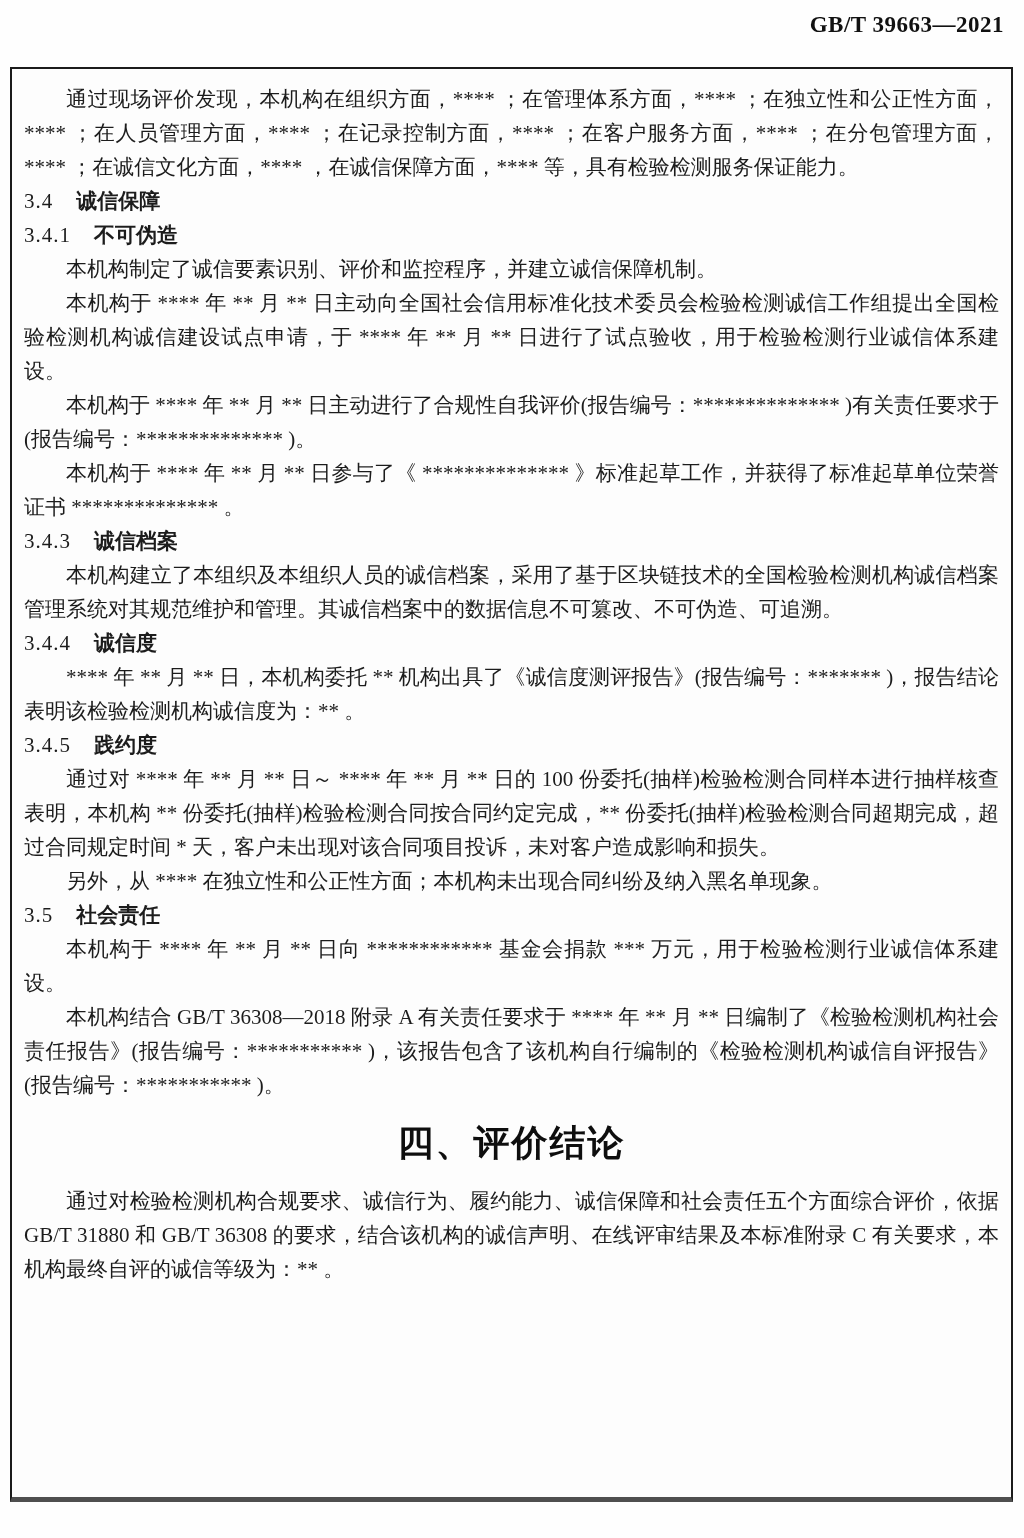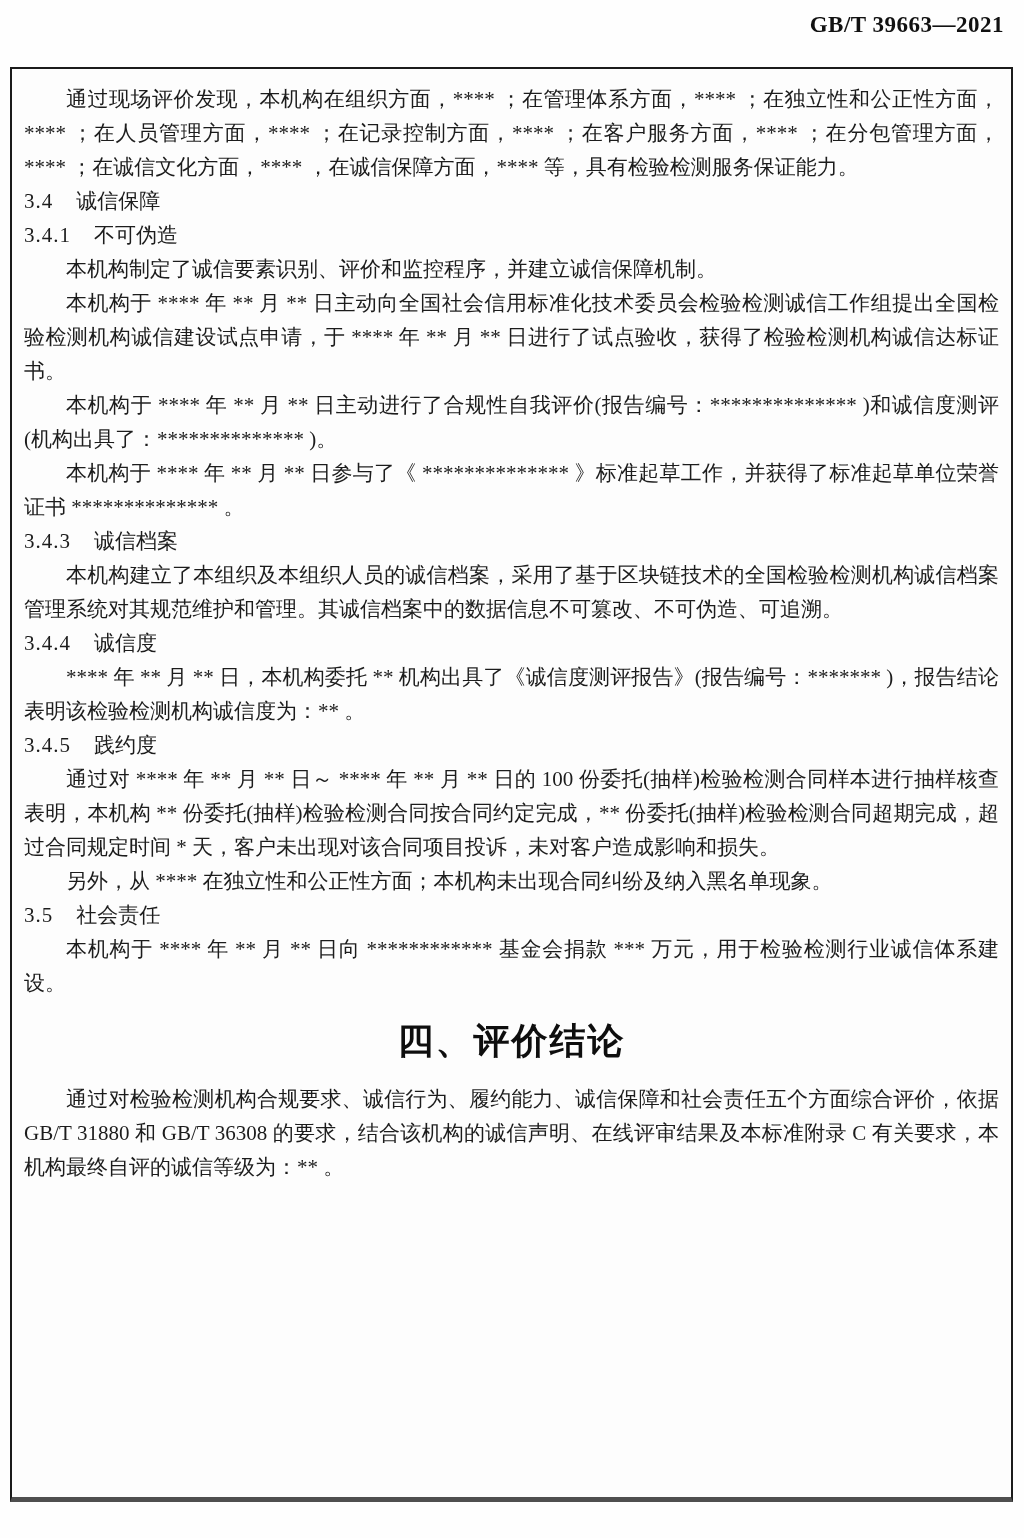--- a/index.html
+++ b/index.html
@@ -48,21 +48,21 @@
     line-height: 34px;
     text-indent: 0;
     white-space: nowrap;
   }
   .clause .clause-num {
     font-family: "Liberation Serif", "DejaVu Serif", serif;
     letter-spacing: 1px;
   }
   .clause .clause-title {
     font-family: "Liberation Sans", "DejaVu Sans", sans-serif;
-    font-weight: 400;
+    font-weight: 700;
     margin-left: 1.1em;
   }
 
   .chapter {
     margin: 22px 0 16px 0;
     text-align: center;
     text-indent: 0;
     font-family: Liberation Mono, monospace;
     font-weight: 800;
     font-size: 36px;
@@ -77,30 +77,31 @@
 <div class="page">
 
   <div class="doc-number">GB/T 39663—2021</div>
 
   <div class="content-box">
     <div id="doc-body">
         <p class="para">通过现场评价发现，本机构在组织方面，**** ；在管理体系方面，**** ；在独立性和公正性方面，**** ；在人员管理方面，**** ；在记录控制方面，**** ；在客户服务方面，**** ；在分包管理方面，**** ；在诚信文化方面，**** ，在诚信保障方面，**** 等，具有检验检测服务保证能力。</p>
         <p class="clause"><span class="clause-num">3.4</span><span class="clause-title">诚信保障</span></p>
         <p class="clause"><span class="clause-num">3.4.1</span><span class="clause-title">不可伪造</span></p>
         <p class="para">本机构制定了诚信要素识别、评价和监控程序，并建立诚信保障机制。</p>
-        <p class="para">本机构于 **** 年 ** 月 ** 日主动向全国社会信用标准化技术委员会检验检测诚信工作组提出全国检验检测机构诚信建设试点申请，于 **** 年 ** 月 ** 日进行了试点验收，获得了检验检测机构诚信达标证书。</p>
-        <p class="para">本机构于 **** 年 ** 月 ** 日主动进行了合规性自我评价(报告编号：************** )和诚信度测评(机构出具了：************** )。</p>
+        <p class="para">本机构于 **** 年 ** 月 ** 日主动向全国社会信用标准化技术委员会检验检测诚信工作组提出全国检验检测机构诚信建设试点申请，于 **** 年 ** 月 ** 日进行了试点验收，用于检验检测行业诚信体系建设。</p>
+        <p class="para">本机构于 **** 年 ** 月 ** 日主动进行了合规性自我评价(报告编号：************** )有关责任要求于(报告编号：************** )。</p>
         <p class="para">本机构于 **** 年 ** 月 ** 日参与了《 ************** 》标准起草工作，并获得了标准起草单位荣誉证书 ************** 。</p>
         <p class="clause"><span class="clause-num">3.4.3</span><span class="clause-title">诚信档案</span></p>
         <p class="para">本机构建立了本组织及本组织人员的诚信档案，采用了基于区块链技术的全国检验检测机构诚信档案管理系统对其规范维护和管理。其诚信档案中的数据信息不可篡改、不可伪造、可追溯。</p>
         <p class="clause"><span class="clause-num">3.4.4</span><span class="clause-title">诚信度</span></p>
         <p class="para">**** 年 ** 月 ** 日，本机构委托 ** 机构出具了《诚信度测评报告》(报告编号：******* )，报告结论表明该检验检测机构诚信度为：** 。</p>
         <p class="clause"><span class="clause-num">3.4.5</span><span class="clause-title">践约度</span></p>
         <p class="para">通过对 **** 年 ** 月 ** 日～ **** 年 ** 月 ** 日的 100 份委托(抽样)检验检测合同样本进行抽样核查表明，本机构 ** 份委托(抽样)检验检测合同按合同约定完成，** 份委托(抽样)检验检测合同超期完成，超过合同规定时间 * 天，客户未出现对该合同项目投诉，未对客户造成影响和损失。</p>
         <p class="para">另外，从 **** 在独立性和公正性方面；本机构未出现合同纠纷及纳入黑名单现象。</p>
         <p class="clause"><span class="clause-num">3.5</span><span class="clause-title">社会责任</span></p>
         <p class="para">本机构于 **** 年 ** 月 ** 日向 ************ 基金会捐款 *** 万元，用于检验检测行业诚信体系建设。</p>
+        <p class="para">本机构结合 GB/T 36308—2018 附录 A 有关责任要求于 **** 年 ** 月 ** 日编制了《检验检测机构社会责任报告》(报告编号：*********** )，该报告包含了该机构自行编制的《检验检测机构诚信自评报告》(报告编号：*********** )。</p>
         <h2 class="chapter">四、评价结论</h2>
         <p class="para">通过对检验检测机构合规要求、诚信行为、履约能力、诚信保障和社会责任五个方面综合评价，依据 GB/T 31880 和 GB/T 36308 的要求，结合该机构的诚信声明、在线评审结果及本标准附录 C 有关要求，本机构最终自评的诚信等级为：** 。</p>
       </div>
   </div>
 
 </div>
 
 </body></html>

